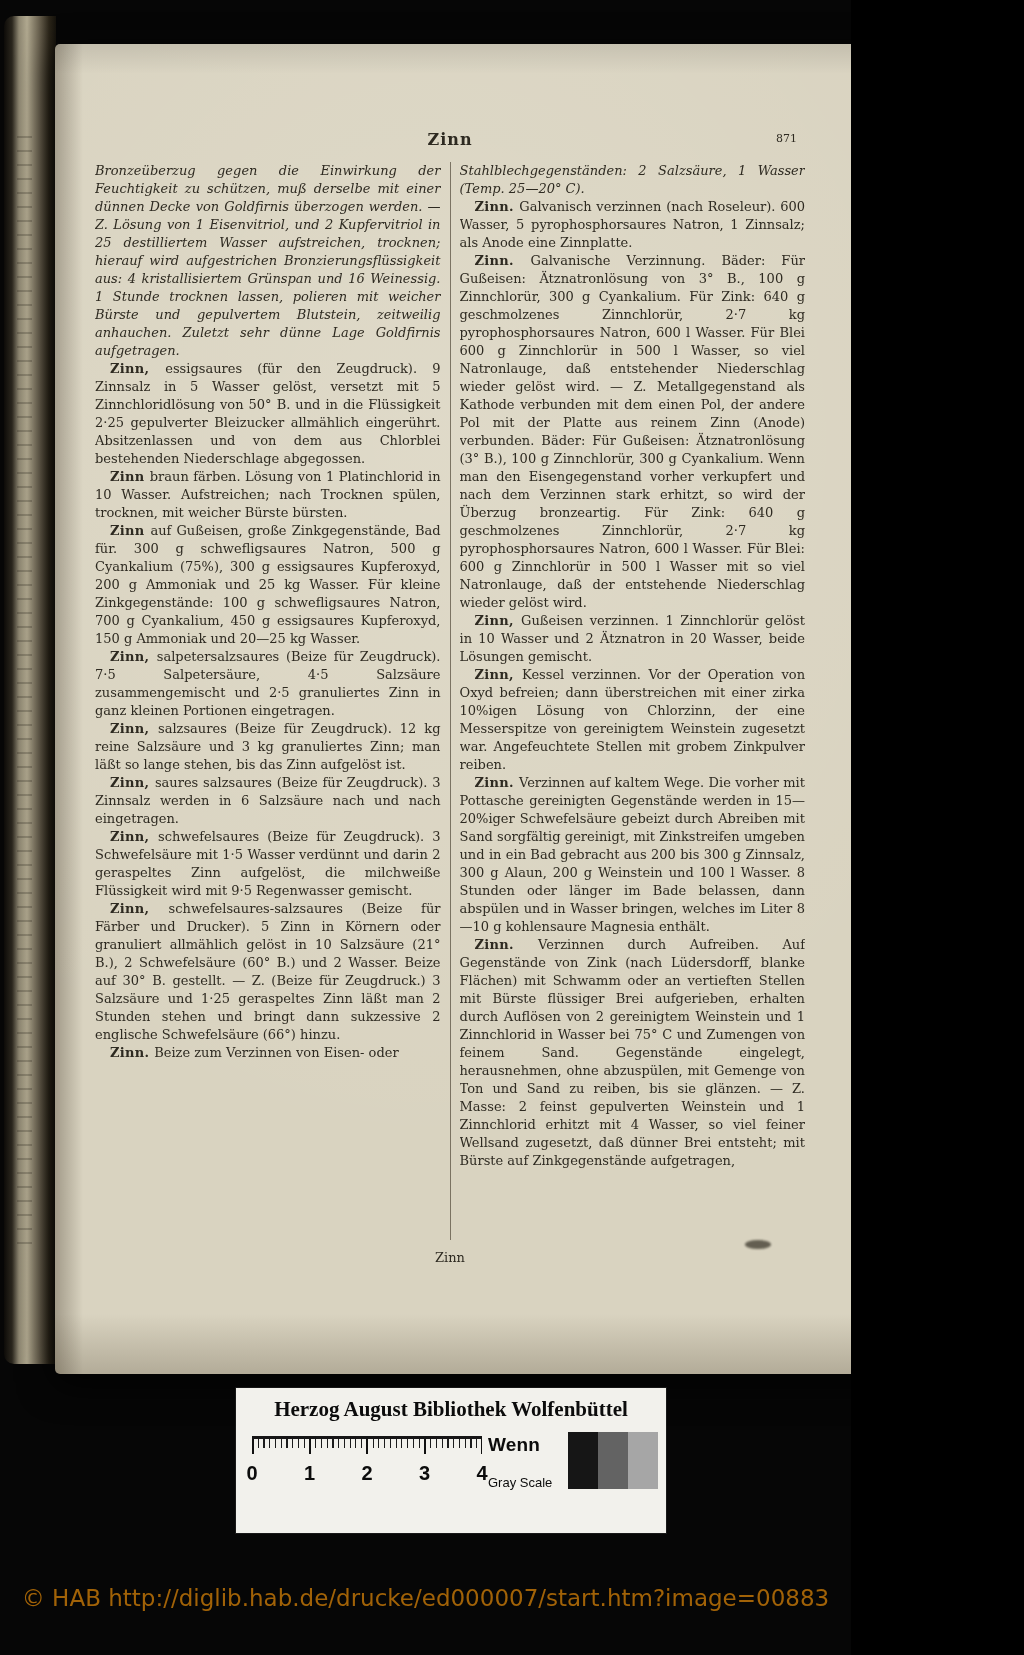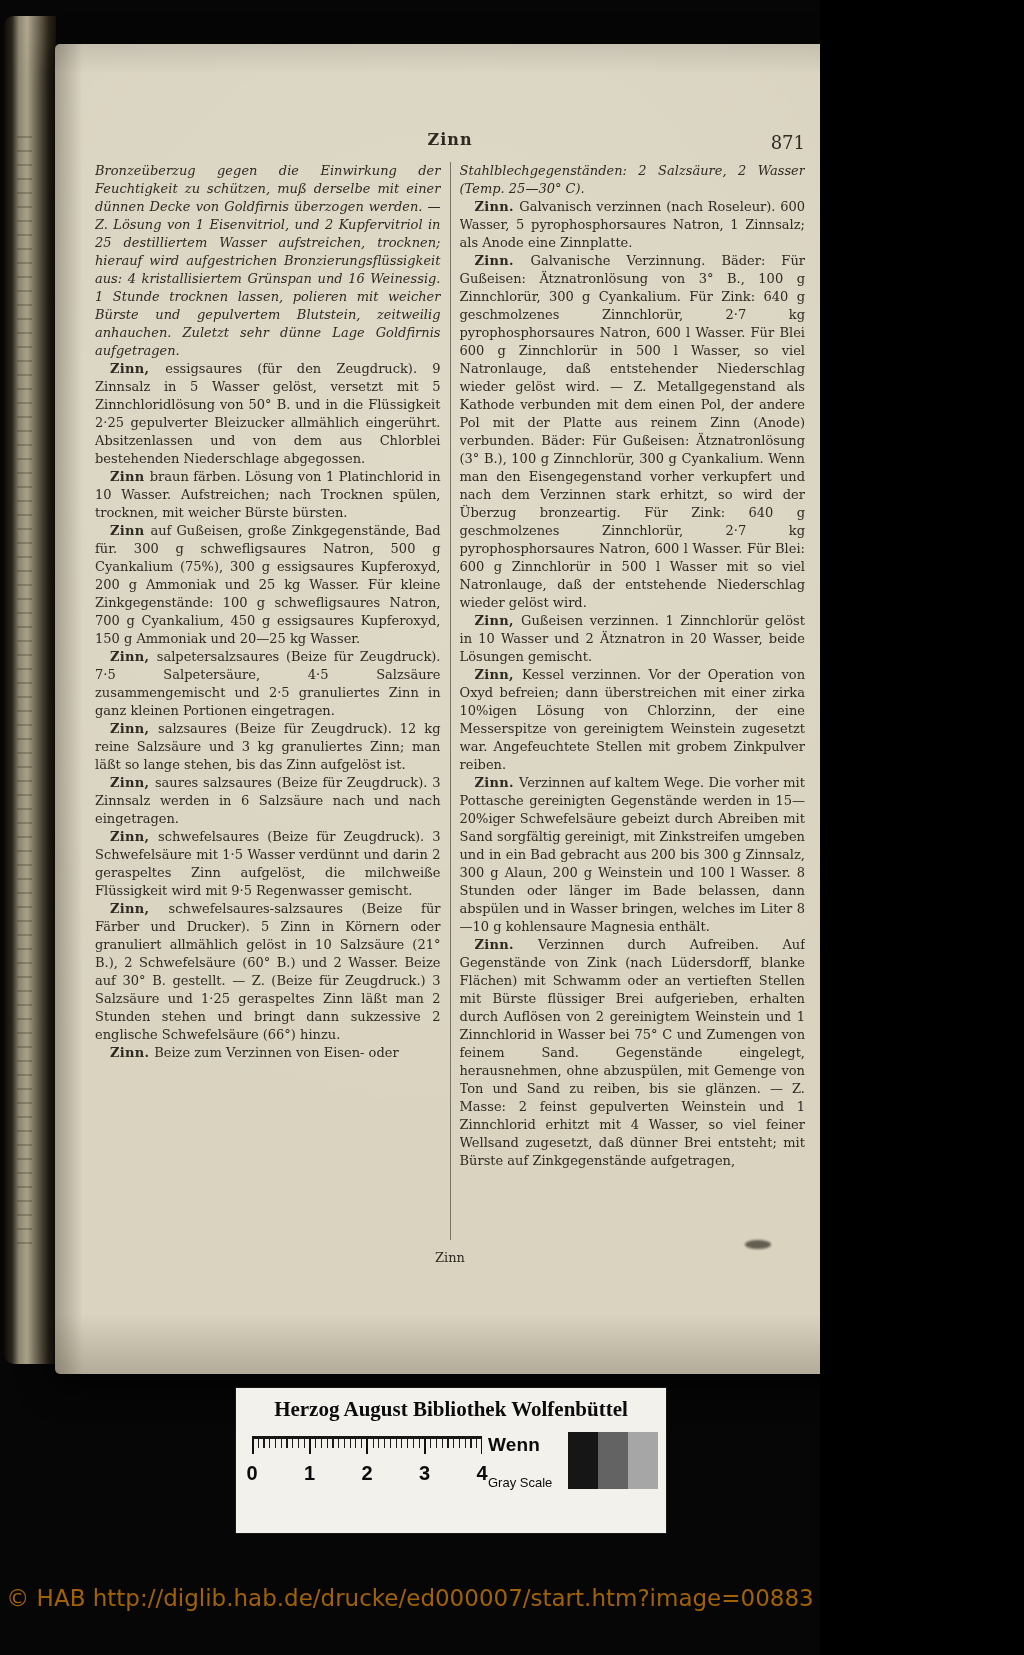--- a/index.html
+++ b/index.html
@@ -4,21 +4,21 @@
 <style>
   :root{
     --paper:#d9d3c0;
     --ink:#2e2a21;
     --background:#060606;
     --strip_bg:#f2f1ec;
   }
   html,body{margin:0;padding:0;}
   body{background:#000;}
   .scene{position:relative;width:820px;height:1655px;background:var(--background);overflow:hidden;
-         font-family:"DejaVu Serif", serif;}
+         font-family:"DejaVu Serif", serif;padding-left:31px;}
   
   .fore-edge{position:absolute;left:4px;top:16px;width:52px;height:1348px;border-radius:10px 0 0 10px;
     background:linear-gradient(90deg,#0d0b08 0,#2a261d 8px,#8d8671 15px,#b0a88f 23px,#6a6250 35px,#2b2519 45px,#15120c 52px);}
   .fore-edge::after{content:"";position:absolute;left:13px;top:120px;width:15px;height:1120px;opacity:.45;
     background:repeating-linear-gradient(180deg,rgba(40,35,25,.55) 0 2px,transparent 2px 14px);}
   
   .page{position:absolute;left:55px;top:44px;width:842px;height:1330px;border-radius:5px 12px 16px 5px;
     box-shadow:0 10px 35px rgba(0,0,0,.85);
     background:
       radial-gradient(120% 90% at 45% 30%, rgba(255,253,245,.16), rgba(0,0,0,0) 60%),
@@ -27,21 +27,21 @@
       linear-gradient(90deg, rgba(60,50,35,.35) 0, rgba(0,0,0,0) 28px),
       linear-gradient(90deg, rgba(0,0,0,0) calc(100% - 30px), rgba(90,80,60,.25) 100%),
       var(--paper);}
   
   .page-stack{position:absolute;left:893px;top:56px;width:44px;height:1302px;border-radius:0 16px 20px 0;
     background:
       linear-gradient(90deg, rgba(0,0,0,0) 0, rgba(0,0,0,.35) 100%),
       repeating-linear-gradient(90deg,#cfc9b4 0 2px,#948c74 2px 3px,#c2bba5 3px 6px);}
   .page-header{position:absolute;left:40px;right:92px;top:86px;height:22px;text-align:center;color:var(--ink);}
   .running-title{font-size:16px;font-weight:600;letter-spacing:1px;}
-  .page-number{position:absolute;right:0;top:2px;font-size:18px;}
+  .page-number{position:absolute;right:8px;top:2px;font-size:11px;}
   .columns{position:absolute;left:40px;right:92px;top:118px;height:1078px;display:flex;overflow:hidden;}
   .column{flex:1;color:var(--ink);font-size:13px;line-height:18px;text-align:justify;
           hyphens:none;overflow:hidden;}
   .divider{width:1px;margin:0 9px;background:rgba(90,82,66,.75);}
   .para{margin:0;text-indent:15px;}
   .para.cont{text-indent:0;font-style:italic;}
   .para b{font-weight:bold;letter-spacing:.3px;}
   .catchword{position:absolute;left:40px;right:92px;top:1206px;text-align:center;font-size:13px;color:var(--ink);}
   .smudge{position:absolute;left:690px;top:1196px;width:26px;height:9px;background:#3c382c;
           border-radius:50%;filter:blur(1px);opacity:.75;}
@@ -90,21 +90,21 @@
           <p class="para"><b>Zinn </b>auf Gußeisen, große Zinkgegenstände, Bad für. 300 g schwefligsaures Natron, 500 g Cyankalium (75%), 300 g essigsaures Kupferoxyd, 200 g Ammoniak und 25 kg Wasser. Für kleine Zinkgegenstände: 100 g schwefligsaures Natron, 700 g Cyankalium, 450 g essigsaures Kupferoxyd, 150 g Ammoniak und 20—25 kg Wasser.</p>
           <p class="para"><b>Zinn, </b>salpetersalzsaures (Beize für Zeugdruck). 7·5 Salpetersäure, 4·5 Salzsäure zusammengemischt und 2·5 granuliertes Zinn in ganz kleinen Portionen eingetragen.</p>
           <p class="para"><b>Zinn, </b>salzsaures (Beize für Zeugdruck). 12 kg reine Salzsäure und 3 kg granuliertes Zinn; man läßt so lange stehen, bis das Zinn aufgelöst ist.</p>
           <p class="para"><b>Zinn, </b>saures salzsaures (Beize für Zeugdruck). 3 Zinnsalz werden in 6 Salzsäure nach und nach eingetragen.</p>
           <p class="para"><b>Zinn, </b>schwefelsaures (Beize für Zeugdruck). 3 Schwefelsäure mit 1·5 Wasser verdünnt und darin 2 geraspeltes Zinn aufgelöst, die milchweiße Flüssigkeit wird mit 9·5 Regenwasser gemischt.</p>
           <p class="para"><b>Zinn, </b>schwefelsaures-salzsaures (Beize für Färber und Drucker). 5 Zinn in Körnern oder granuliert allmählich gelöst in 10 Salzsäure (21° B.), 2 Schwefelsäure (60° B.) und 2 Wasser. Beize auf 30° B. gestellt. — Z. (Beize für Zeugdruck.) 3 Salzsäure und 1·25 geraspeltes Zinn läßt man 2 Stunden stehen und bringt dann sukzessive 2 englische Schwefelsäure (66°) hinzu.</p>
           <p class="para"><b>Zinn. </b>Beize zum Verzinnen von Eisen- oder</p>
         </div>
       <div class="divider"></div>
       <div class="column">
-          <p class="para cont">Stahlblechgegenständen: 2 Salzsäure, 2 Wasser (Temp. 25—30° C).</p>
+          <p class="para cont">Stahlblechgegenständen: 2 Salzsäure, 1 Wasser (Temp. 25—20° C).</p>
           <p class="para"><b>Zinn. </b>Galvanisch verzinnen (nach Roseleur). 600 Wasser, 5 pyrophosphorsaures Natron, 1 Zinnsalz; als Anode eine Zinnplatte.</p>
           <p class="para"><b>Zinn. </b>Galvanische Verzinnung. Bäder: Für Gußeisen: Ätznatronlösung von 3° B., 100 g Zinnchlorür, 300 g Cyankalium. Für Zink: 640 g geschmolzenes Zinnchlorür, 2·7 kg pyrophosphorsaures Natron, 600 l Wasser. Für Blei 600 g Zinnchlorür in 500 l Wasser, so viel Natronlauge, daß entstehender Niederschlag wieder gelöst wird. — Z. Metallgegenstand als Kathode verbunden mit dem einen Pol, der andere Pol mit der Platte aus reinem Zinn (Anode) verbunden. Bäder: Für Gußeisen: Ätznatronlösung (3° B.), 100 g Zinnchlorür, 300 g Cyankalium. Wenn man den Eisengegenstand vorher verkupfert und nach dem Verzinnen stark erhitzt, so wird der Überzug bronzeartig. Für Zink: 640 g geschmolzenes Zinnchlorür, 2·7 kg pyrophosphorsaures Natron, 600 l Wasser. Für Blei: 600 g Zinnchlorür in 500 l Wasser mit so viel Natronlauge, daß der entstehende Niederschlag wieder gelöst wird.</p>
           <p class="para"><b>Zinn, </b>Gußeisen verzinnen. 1 Zinnchlorür gelöst in 10 Wasser und 2 Ätznatron in 20 Wasser, beide Lösungen gemischt.</p>
           <p class="para"><b>Zinn, </b>Kessel verzinnen. Vor der Operation von Oxyd befreien; dann überstreichen mit einer zirka 10%igen Lösung von Chlorzinn, der eine Messerspitze von gereinigtem Weinstein zugesetzt war. Angefeuchtete Stellen mit grobem Zinkpulver reiben.</p>
           <p class="para"><b>Zinn. </b>Verzinnen auf kaltem Wege. Die vorher mit Pottasche gereinigten Gegenstände werden in 15—20%iger Schwefelsäure gebeizt durch Abreiben mit Sand sorgfältig gereinigt, mit Zinkstreifen umgeben und in ein Bad gebracht aus 200 bis 300 g Zinnsalz, 300 g Alaun, 200 g Weinstein und 100 l Wasser. 8 Stunden oder länger im Bade belassen, dann abspülen und in Wasser bringen, welches im Liter 8—10 g kohlensaure Magnesia enthält.</p>
           <p class="para"><b>Zinn. </b>Verzinnen durch Aufreiben. Auf Gegenstände von Zink (nach Lüdersdorff, blanke Flächen) mit Schwamm oder an vertieften Stellen mit Bürste flüssiger Brei aufgerieben, erhalten durch Auflösen von 2 gereinigtem Weinstein und 1 Zinnchlorid in Wasser bei 75° C und Zumengen von feinem Sand. Gegenstände eingelegt, herausnehmen, ohne abzuspülen, mit Gemenge von Ton und Sand zu reiben, bis sie glänzen. — Z. Masse: 2 feinst gepulverten Weinstein und 1 Zinnchlorid erhitzt mit 4 Wasser, so viel feiner Wellsand zugesetzt, daß dünner Brei entsteht; mit Bürste auf Zinkgegenstände aufgetragen,</p>
         </div>
     </div>
     <div class="catchword">Zinn</div>
     <div class="smudge"></div>

